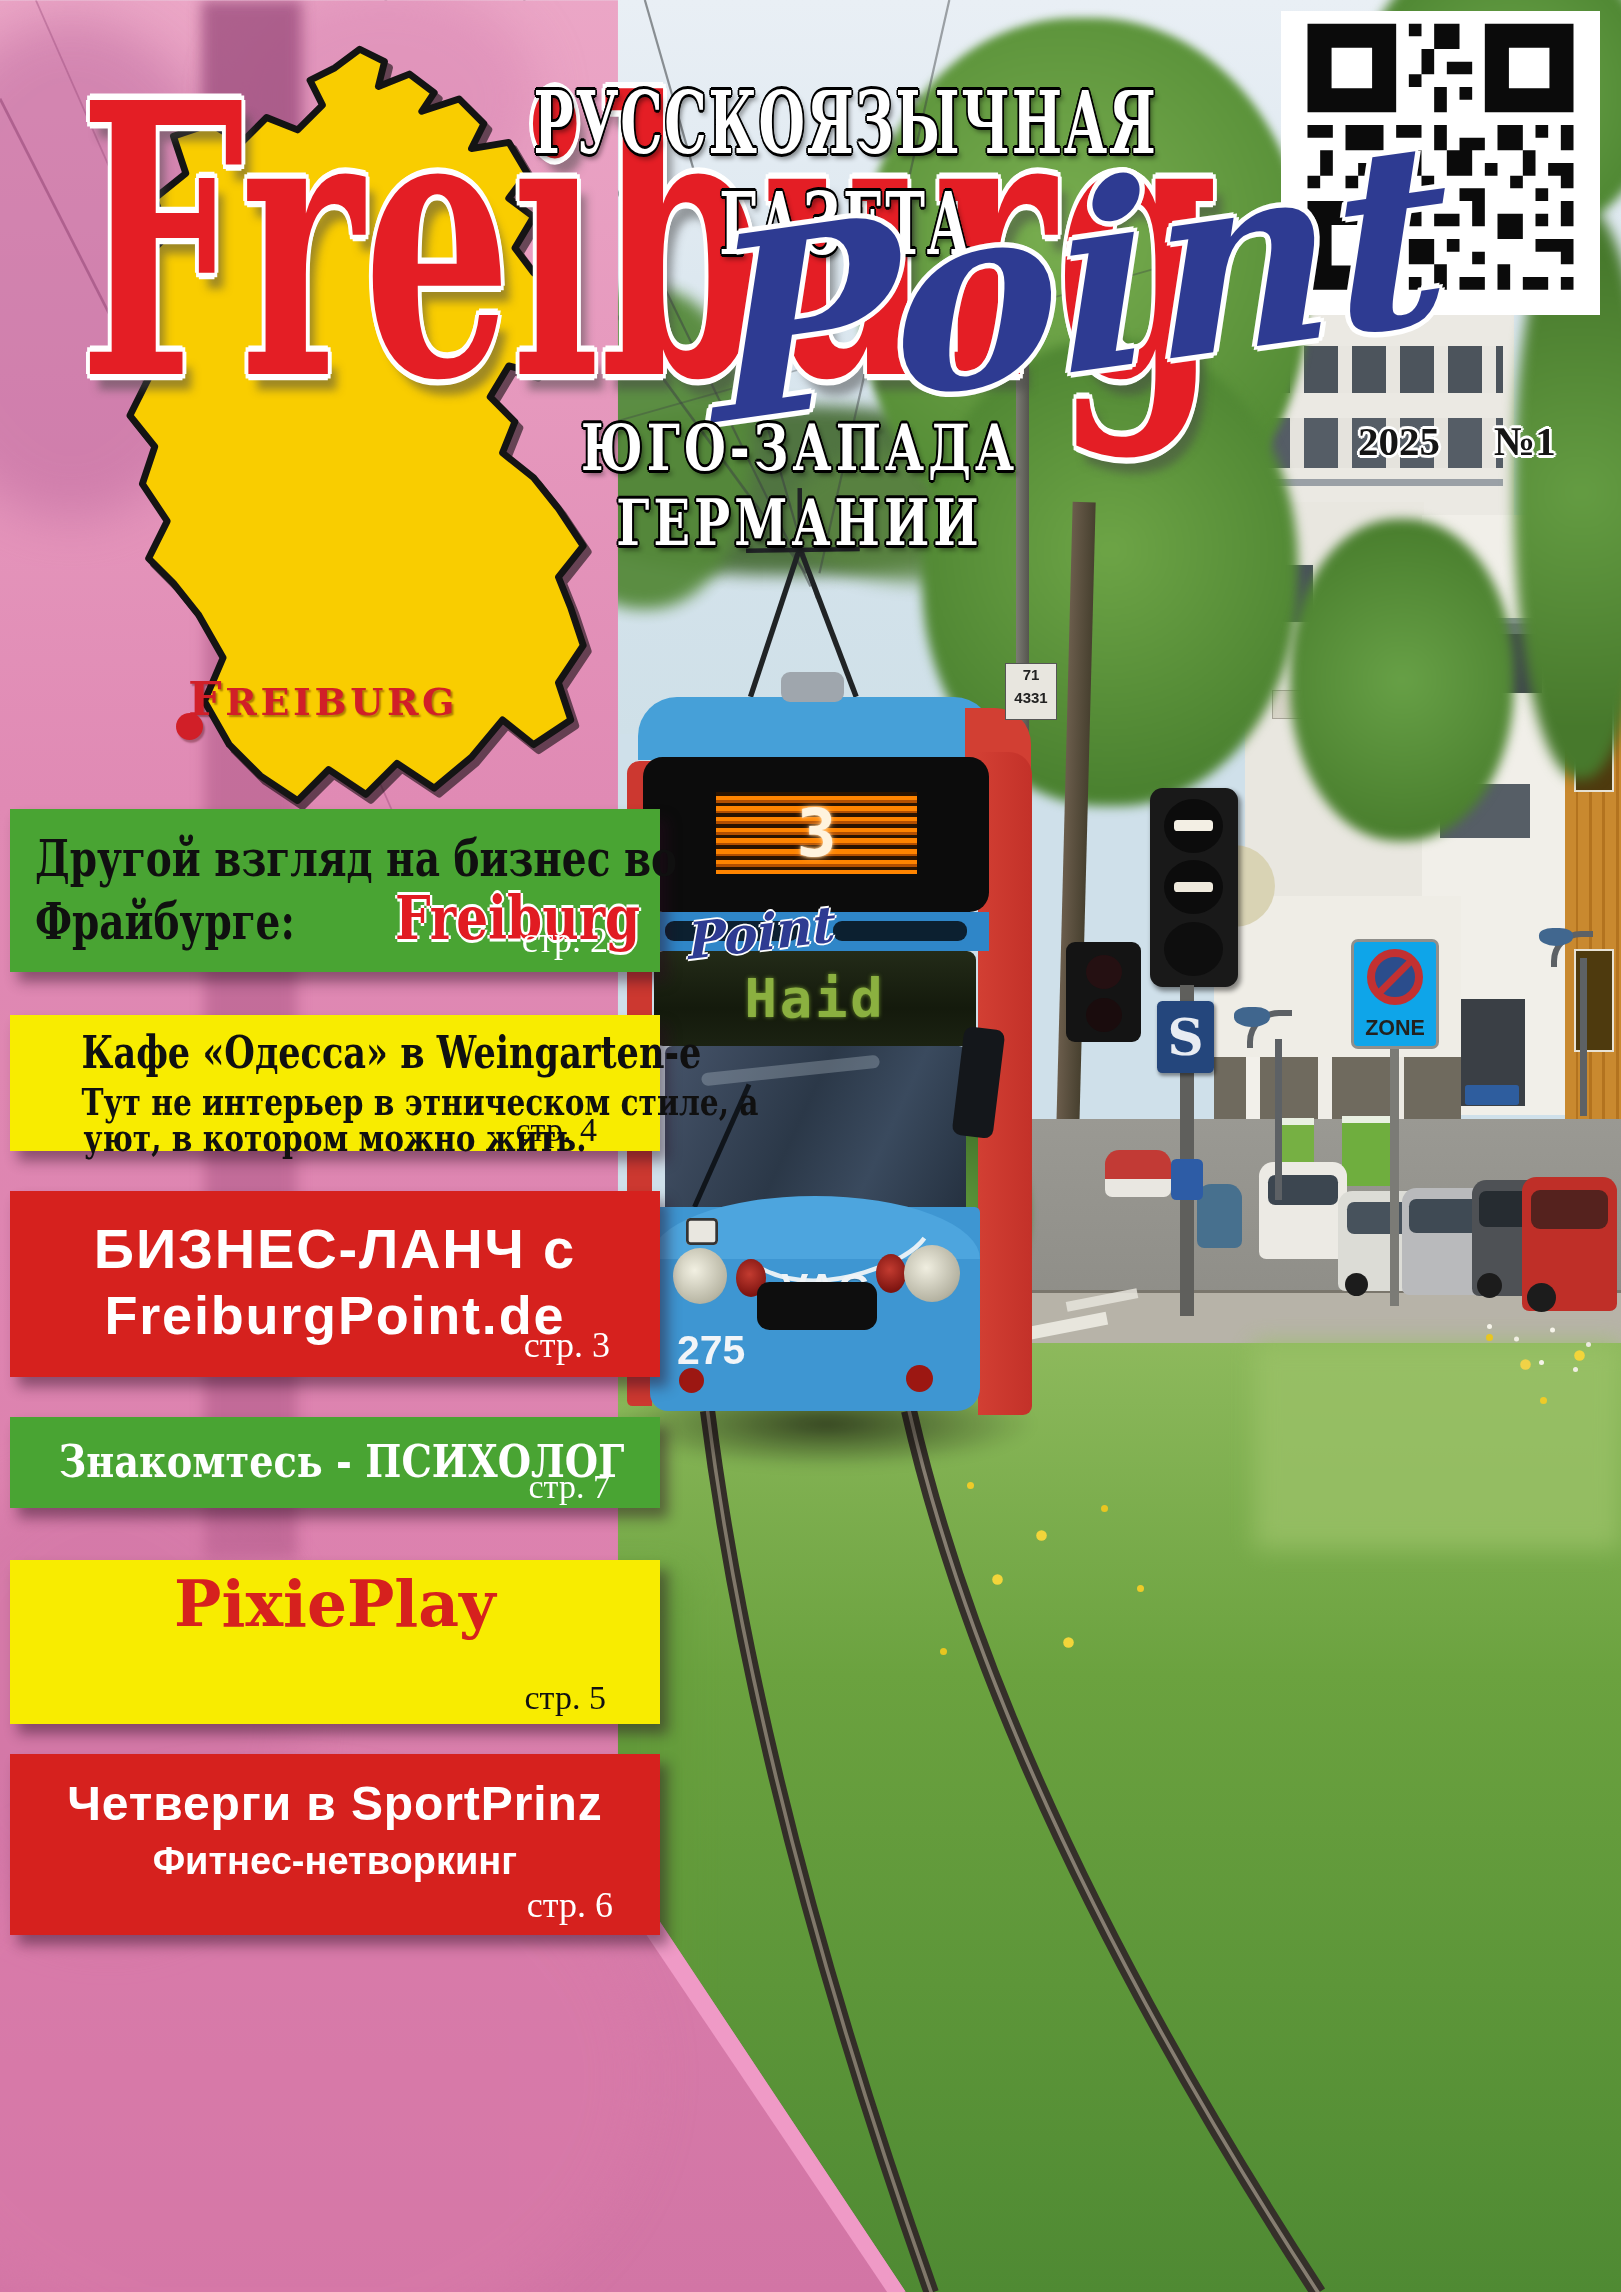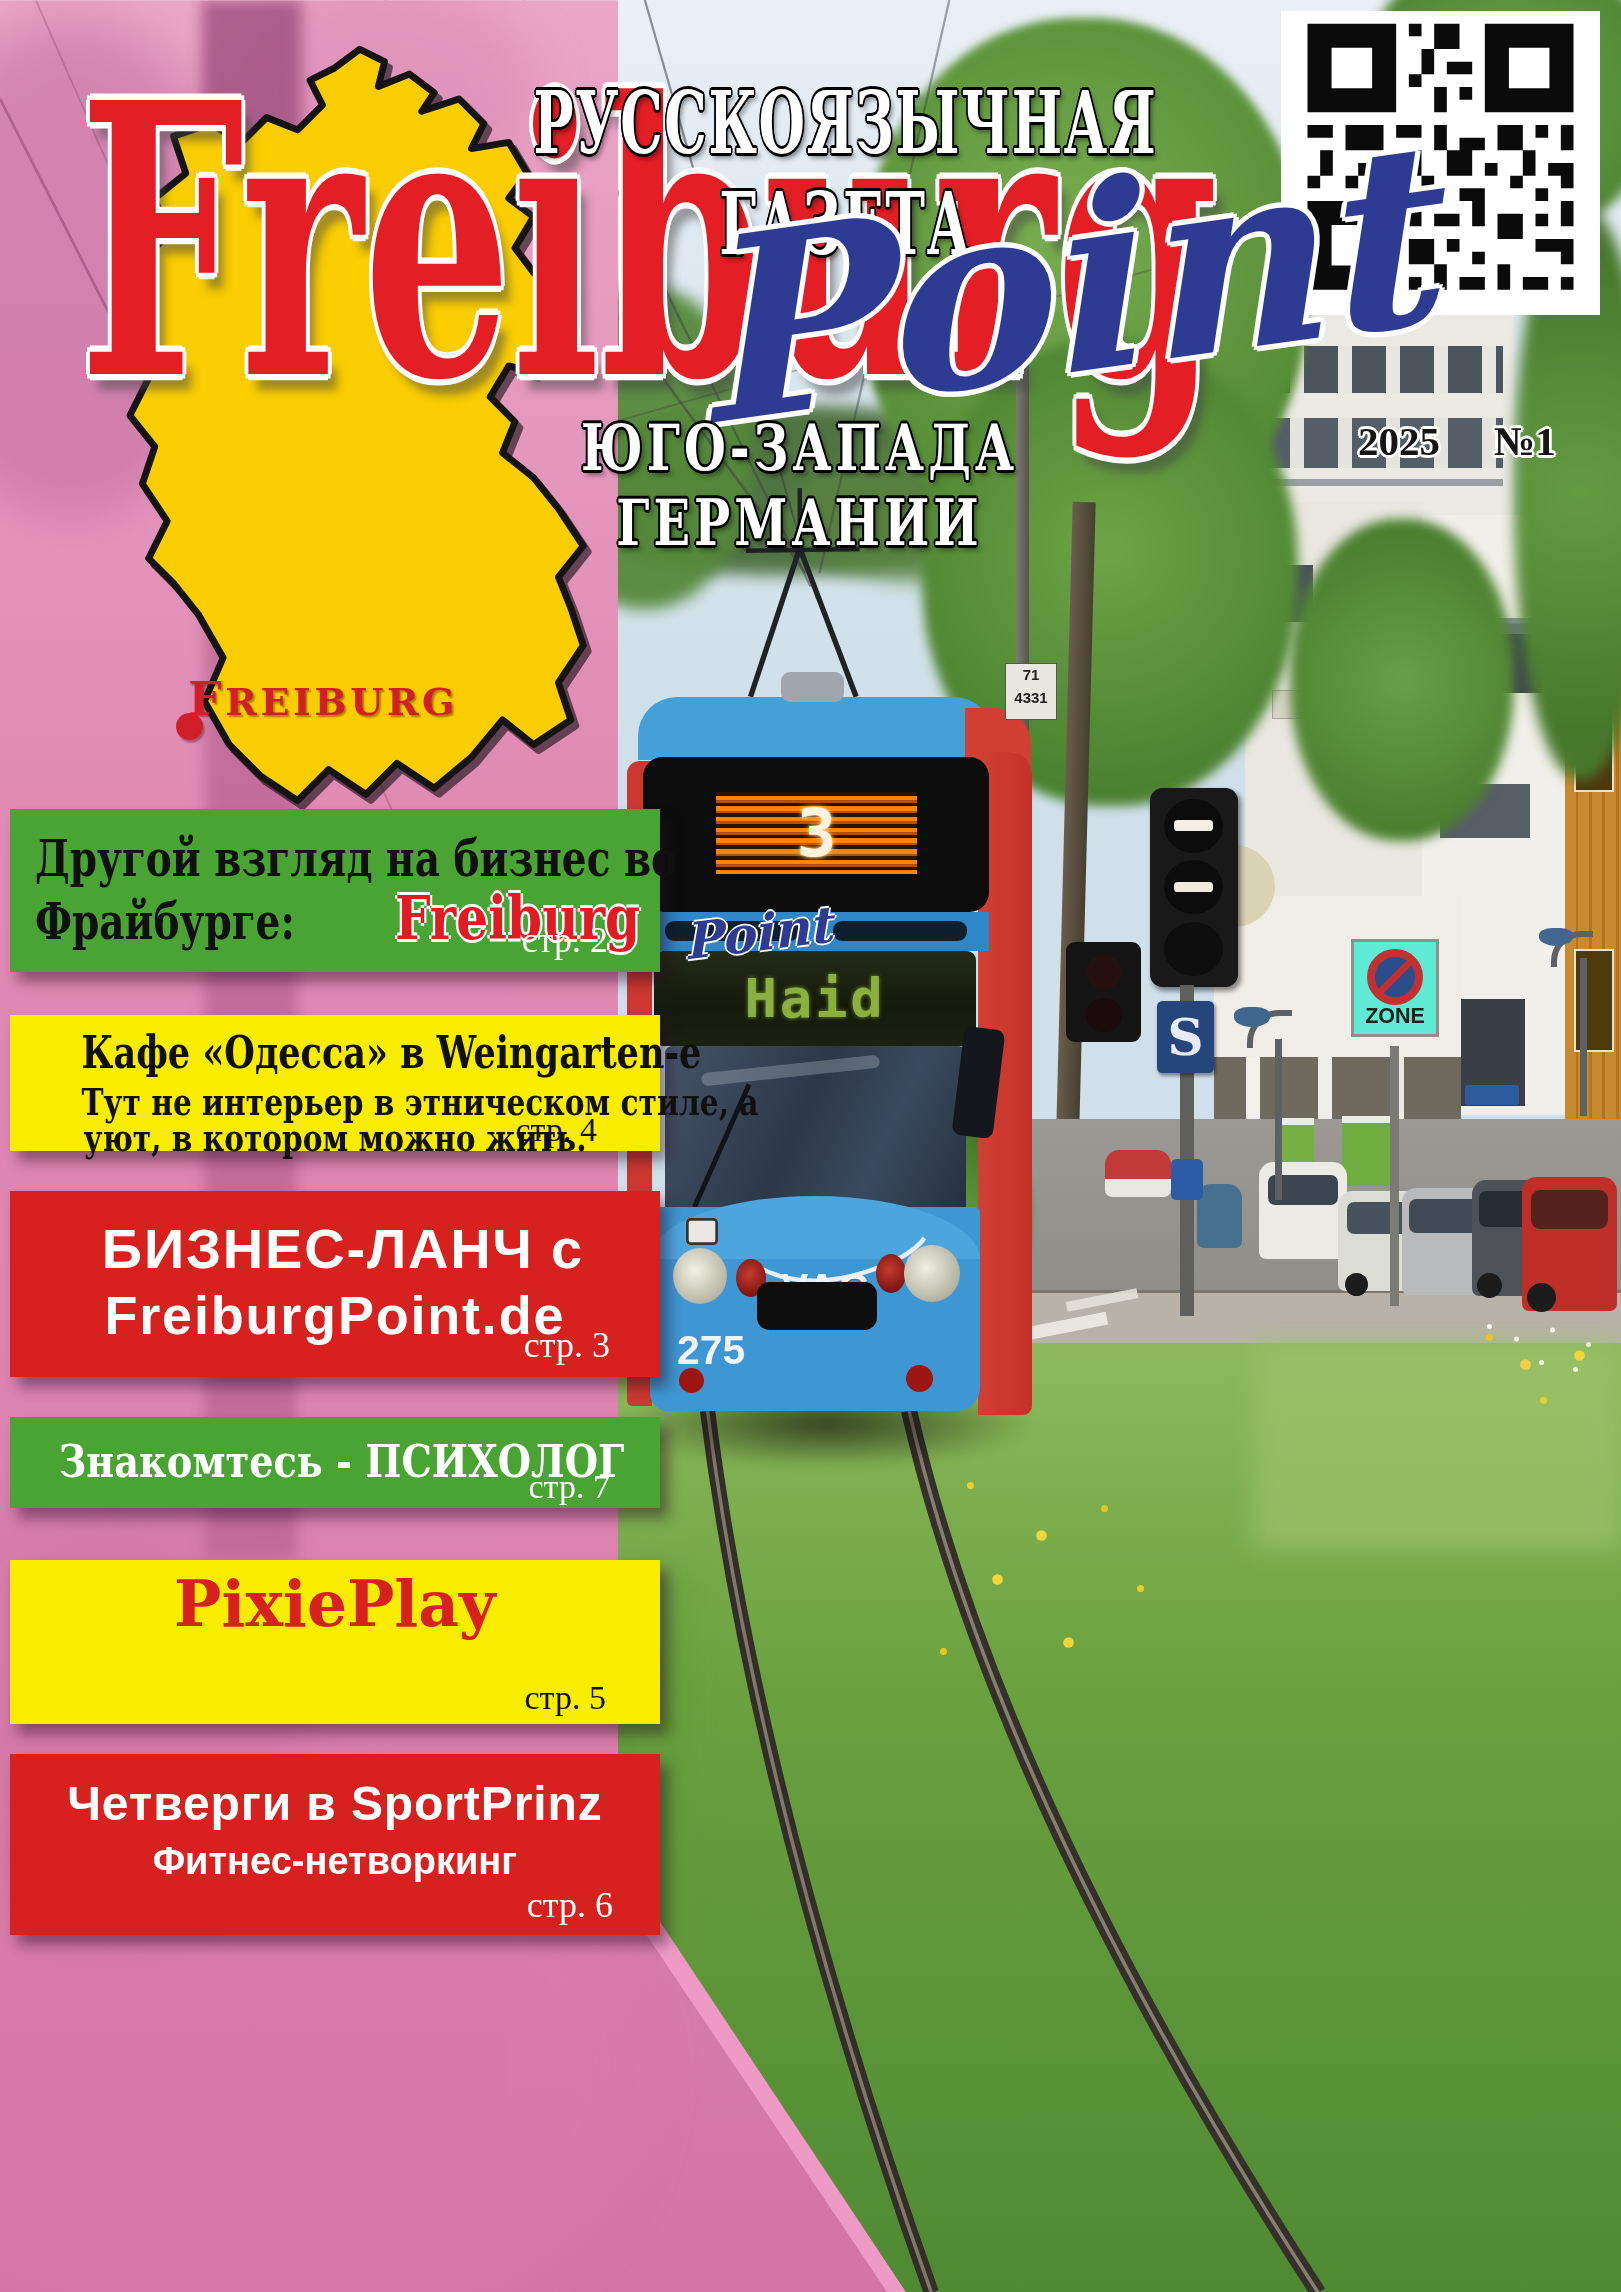--- a/index.html
+++ b/index.html
@@ -70,22 +70,22 @@
             display:flex;align-items:center;justify-content:center;}
   .ledpanel span{font-family:"DejaVu Sans Mono",monospace;font-weight:bold;font-size:66px;color:#fff3dd;
             text-shadow:0 0 7.2px #ffb357,0 0 2.7px #fff;}
   .dest{position:absolute;left:654px;top:951px;width:322px;height:95px;border-radius:9px;
         background:linear-gradient(180deg,#232b18,#141a0c 60%,#1b2212);display:flex;align-items:center;justify-content:center;}
   .dest span{font-family:"DejaVu Sans Mono",monospace;font-weight:bold;font-size:54px;letter-spacing:2.7px;
         color:#8bb040;text-shadow:0 0 4.5px #6c8f2b;}
   .vag{font-family:"Liberation Sans",sans-serif;font-weight:bold;font-size:41px;color:#eef3f7;
        letter-spacing:1.8px;text-shadow:0 0.9px 1.8px rgba(0,0,0,.3);}
   .fleet{font-family:"Liberation Sans",sans-serif;font-weight:bold;font-size:41px;color:#f2f5f8;}
-  .zonesign{position:absolute;left:1351px;top:939px;width:88px;height:98px;background:#5eead4;
-       border:3.6px solid #8f8f8b;border-radius:0;box-sizing:border-box;z-index:2;}
+  .zonesign{position:absolute;left:1351px;top:939px;width:88px;height:110px;background:#0ea5e9;
+       border:3.6px solid #8f8f8b;border-radius:7px;box-sizing:border-box;z-index:2;}
   .zonesign .word{position:absolute;left:0;right:0;bottom:5.4px;text-align:center;
        font-family:"Liberation Sans",sans-serif;font-weight:bold;font-size:21.5px;color:#23211e;}
   .ssign{position:absolute;left:1157px;top:1001px;width:57px;height:72px;background:#24467c;border-radius:5.4px;
        display:flex;align-items:center;justify-content:center;z-index:3;box-shadow:1.8px 2.7px 3.6px rgba(0,0,0,.4);}
   .ssign span{font-family:"DejaVu Serif",serif;font-weight:bold;font-size:50px;color:#e8ecf2;}
   .plate{position:absolute;left:1005px;top:663px;width:52px;height:57px;background:#e8e6df;border:1.8px solid #555;
        box-sizing:border-box;text-align:center;font-family:"Liberation Sans",sans-serif;font-size:15px;
        font-weight:bold;color:#222;line-height:1.5;z-index:2;}
   .car{position:absolute;border-radius:14.3px 14.3px 7.2px 7.2px;}
   .wheel{position:absolute;border-radius:50%;background:#1c1c1c;}
@@ -373,21 +373,21 @@
   </div>
 
   <div class="banner b-yellow" style="top:1015px;height:136px;">
     <div class="abs serifb" style="left:0;top:10.7px;width:650px;text-align:center;font-size:45px;transform:scaleX(.78);transform-origin:center top;white-space:nowrap;">Кафе «Одесса» в Weingarten-е</div>
     <div class="abs serifb" style="left:0;top:64px;width:650px;text-align:center;font-size:38px;transform:scaleX(.78);transform-origin:center top;white-space:nowrap;">Тут не интерьер в этническом стиле, а</div>
     <div class="abs serifb" style="left:0;top:100px;width:650px;text-align:center;font-size:38px;transform:scaleX(.78);transform-origin:center top;white-space:nowrap;">уют, в котором можно жить.</div>
     <div class="pageref pb" style="right:63px;bottom:1.8px;font-size:34px;">стр. 4</div>
   </div>
 
   <div class="banner b-red" style="top:1191px;height:186px;">
-    <div class="abs sans" style="left:8px;top:25px;width:650px;text-align:center;font-size:56px;color:#fff;letter-spacing:1.8px;">БИЗНЕС-ЛАНЧ с</div>
+    <div class="abs sans" style="left:0;top:25px;width:650px;text-align:center;font-size:56px;color:#fff;letter-spacing:1.8px;">БИЗНЕС-ЛАНЧ с</div>
     <div class="abs sans" style="left:0;top:93px;width:650px;text-align:center;font-size:54px;color:#fff;letter-spacing:1.8px;">FreiburgPoint.de</div>
     <div class="pageref pw" style="right:50px;bottom:10.7px;">стр. 3</div>
   </div>
 
   <div class="banner b-green" style="top:1417px;height:91px;">
     <div class="abs serifb" style="left:0;top:18px;width:650px;text-align:center;font-size:45px;color:#fff;transform:scaleX(.85);transform-origin:center top;white-space:nowrap;">Знакомтесь - ПСИХОЛОГ</div>
     <div class="pageref pw" style="right:50px;bottom:1.8px;font-size:34px;">стр. 7</div>
   </div>
 
   <div class="banner b-yellow" style="top:1560px;height:164px;">

